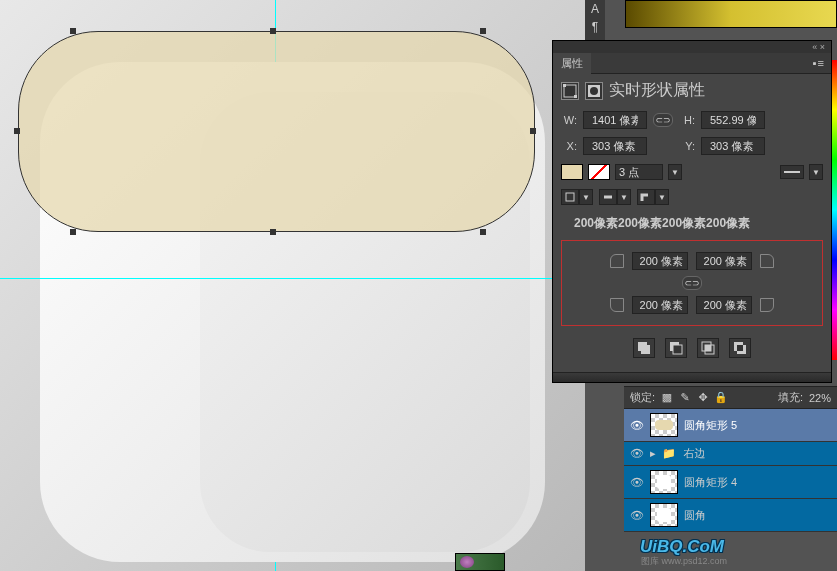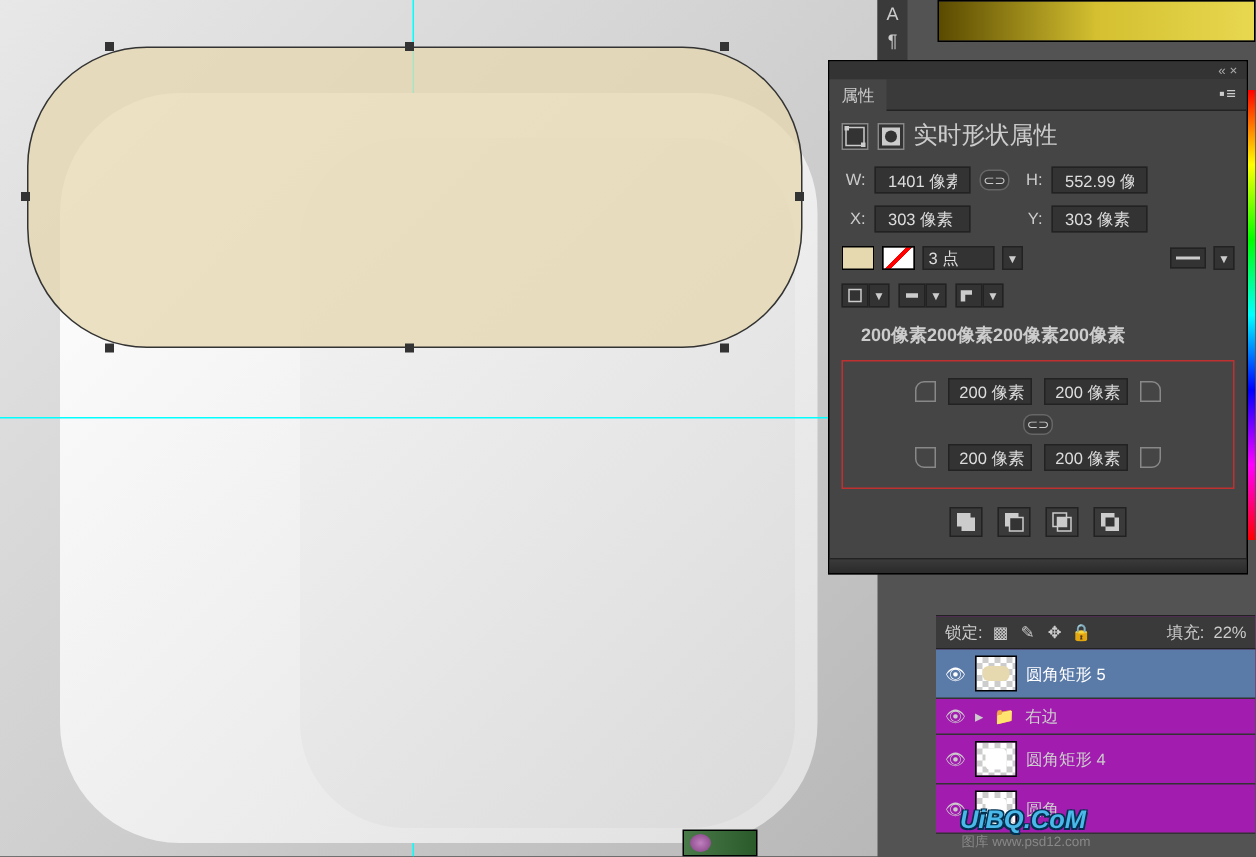--- a/index.html
+++ b/index.html
@@ -56,21 +56,21 @@
 .corner-row { display: flex; align-items: center; justify-content: center; gap: 8px; padding: 3px 0; }
 .corner-input { background: #333; border: 1px solid #222; color: #ddd; padding: 2px 4px; width: 56px; font-size: 11px; text-align: right; }
 .corner-ico { width: 14px; height: 14px; border: 1px solid #888; }
 
 .pathfinder-row { display: flex; gap: 10px; justify-content: center; padding: 10px 0 14px; }
 .pf-btn { width: 22px; height: 20px; background: #3a3a3a; border: 1px solid #222; display: flex; align-items: center; justify-content: center; }
 .pf-btn svg { width: 14px; height: 14px; }
 .panel-bot { height: 10px; background: linear-gradient(#3a3a3a,#2a2a2a); border-top: 1px solid #222; }
 
 
-.layers-area { position: absolute; right: 0; top: 410px; width: 213px; background: #a21caf; color: #ccc; font-size: 11px; border-top: 1px solid #222; }
+.layers-area { position: absolute; right: 0; top: 386px; width: 213px; background: #0369a1; color: #ccc; font-size: 11px; border-top: 1px solid #222; }
 .lock-row { display: flex; align-items: center; gap: 6px; padding: 3px 6px; background: #3a3a3a; border-bottom: 1px solid #222; }
 .lock-row .sp { flex: 1; }
 .lock-ico { width: 12px; height: 12px; display: inline-flex; align-items: center; justify-content: center; }
 .layer { display: flex; align-items: center; gap: 6px; padding: 4px 6px; border-bottom: 1px solid #333; }
 .layer.sel { background: #5a7aa8; color: #fff; }
 .eye { width: 14px; text-align: center; }
 .thumb { width: 28px; height: 24px; background: #888; border: 1px solid #000; display: inline-flex; align-items: center; justify-content: center; overflow: hidden; }
 .thumb-checker { background: repeating-conic-gradient(#ccc 0 25%, #fff 0 50%) 0 0/8px 8px; }
 .thumb-beige { background: #e6d8af; width: 18px; height: 10px; border-radius: 4px; }
 .thumb-white { background: #fff; width: 14px; height: 14px; border-radius: 3px; }

